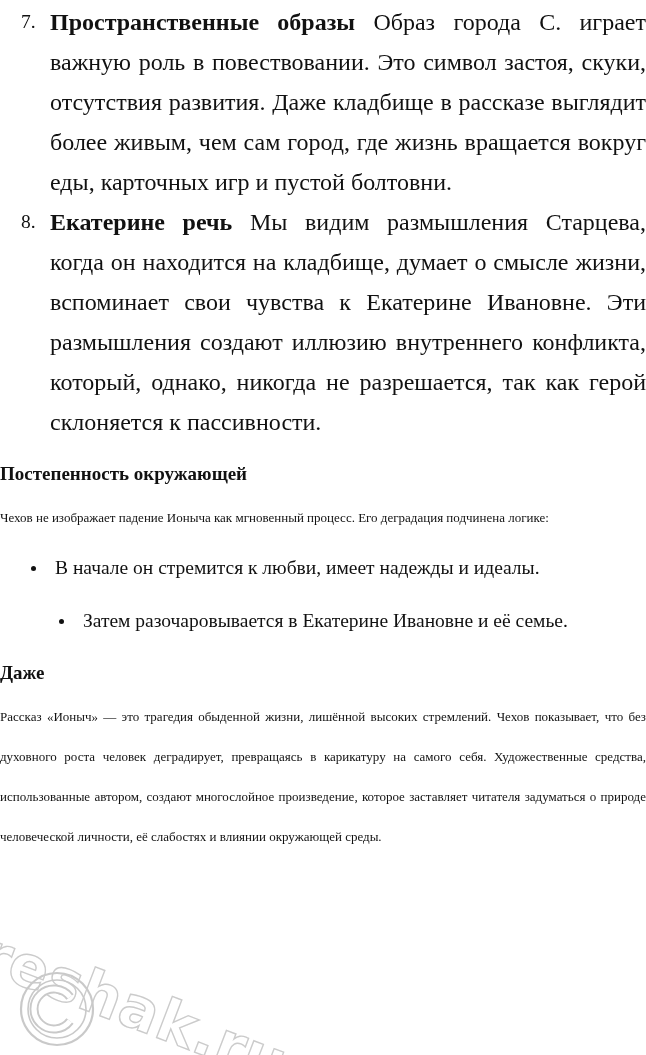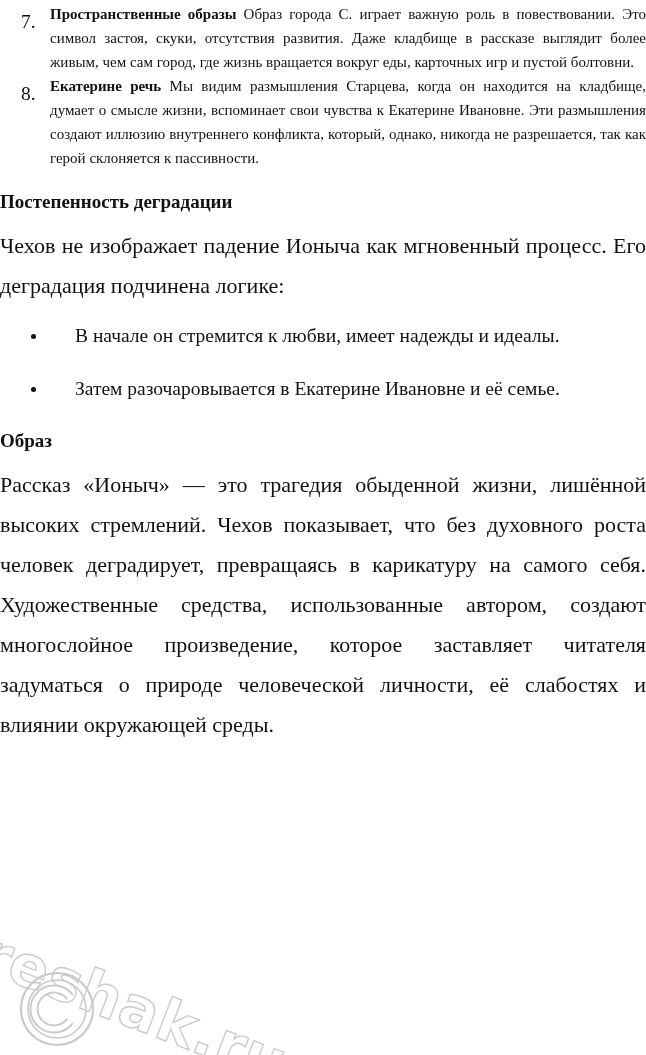--- a/index.html
+++ b/index.html
@@ -20,21 +20,21 @@
     position: relative;
     width: 646px;
     height: 1055px;
     box-sizing: border-box;
     padding: 0;
     overflow: hidden;
   }
 
   
   .para {
-    font-size: 22px;
+    font-size: 13px;
     line-height: 40px;
     text-align: justify;
     text-justify: inter-word;
     margin: 0;
     hyphens: none;
   }
   .para:last-child { text-align-last: left; }
 
   .heading {
     font-size: 19px;
@@ -58,37 +58,37 @@
   .ol-marker {
     position: absolute;
     left: 21px;
     top: 0;
     width: 26px;
     font-size: 19.5px;
     line-height: 40px;
     text-align: left;
   }
   .ol-body {
-    font-size: 15px;
-    line-height: 24px;
+    font-size: 24px;
+    line-height: 40px;
     text-align: justify;
     text-justify: inter-word;
     text-align-last: left;
   }
   .ol-body .lead { font-weight: bold; }
 
   
   .ul-list {
     list-style: none;
     margin: 0;
     padding: 0;
   }
   .ul-item {
     position: relative;
-    padding-left: 75px;
+    padding-left: 55px;
     margin: 0;
   }
   .ul-marker {
     position: absolute;
     left: 31px;
     top: 0;
     font-size: 19.5px;
     line-height: 40px;
   }
   .ul-marker i {
@@ -105,21 +105,21 @@
     text-align: justify;
     text-justify: inter-word;
     text-align-last: left;
   }
 
   
   .block-num   { margin-top: 2px; }
   .gap-head    { margin-top: 12px; }
   .gap-para    { margin-top: 4px; }
   .gap-list    { margin-top: 10px; }
-  .ul-item + .ul-item { margin-top: 13px; }
+  .ul-item + .ul-item { margin-top: 13px; margin-left: 28px; }
 
   
   .watermark {
     position: absolute;
     left: 0;
     top: 910px;
     width: 230px;
     height: 150px;
     pointer-events: none;
     z-index: 5;
@@ -161,40 +161,40 @@
       <div class="ol-body"><span class="lead">Пространственные образы</span><span> Образ города С. играет важную роль в повествовании. Это символ застоя, скуки, отсутствия развития. Даже кладбище в рассказе выглядит более живым, чем сам город, где жизнь вращается вокруг еды, карточных игр и пустой болтовни.</span></div>
     </li>
 
     <li class="ol-item">
       <span class="ol-marker">8.</span>
       <div class="ol-body"><span class="lead">Екатерине речь</span><span> Мы видим размышления Старцева, когда он находится на кладбище, думает о смысле жизни, вспоминает свои чувства к Екатерине Ивановне. Эти размышления создают иллюзию внутреннего конфликта, который, однако, никогда не разрешается, так как герой склоняется к пассивности.</span></div>
     </li>
 
   </ol>
 
-  <h2 class="heading gap-head">Постепенность деградации</h2>
+  <h2 class="heading gap-head">Постепенность окружающей</h2>
 
   <p class="para gap-para">Чехов не изображает падение Ионыча как мгновенный процесс. Его деградация подчинена логике:</p>
 
   <ul class="ul-list gap-list">
     <li class="ul-item">
       <span class="ul-marker">
           <i></i>
         </span>
       <div class="ul-body">В начале он стремится к любви, имеет надежды и идеалы.</div>
     </li>
     <li class="ul-item">
       <span class="ul-marker">
           <i></i>
         </span>
       <div class="ul-body">Затем разочаровывается в Екатерине Ивановне и её семье.</div>
     </li>
   </ul>
 
-  <h2 class="heading gap-head">Образ</h2>
+  <h2 class="heading gap-head">Даже</h2>
 
   <p class="para gap-para">Рассказ «Ионыч» — это трагедия обыденной жизни, лишённой высоких стремлений. Чехов показывает, что без духовного роста человек деградирует, превращаясь в карикатуру на самого себя. Художественные средства, использованные автором, создают многослойное произведение, которое заставляет читателя задуматься о природе человеческой личности, её слабостях и влиянии окружающей среды.</p>
 
   <div class="watermark">
     <div class="wm-text">reshak.ru</div>
     <div class="wm-copy">
       <svg width="78" height="78" viewBox="0 0 78 78" aria-hidden="true">
         <circle cx="39" cy="39" r="36" fill="none" stroke="#c9c9c9" stroke-width="2.2"></circle>
         <circle cx="39" cy="39" r="29" fill="none" stroke="#c9c9c9" stroke-width="1.6"></circle>
         <path d="M52 27 A20 20 0 1 0 52 51" fill="none" stroke="#c9c9c9" stroke-width="9" stroke-linecap="butt"></path>

